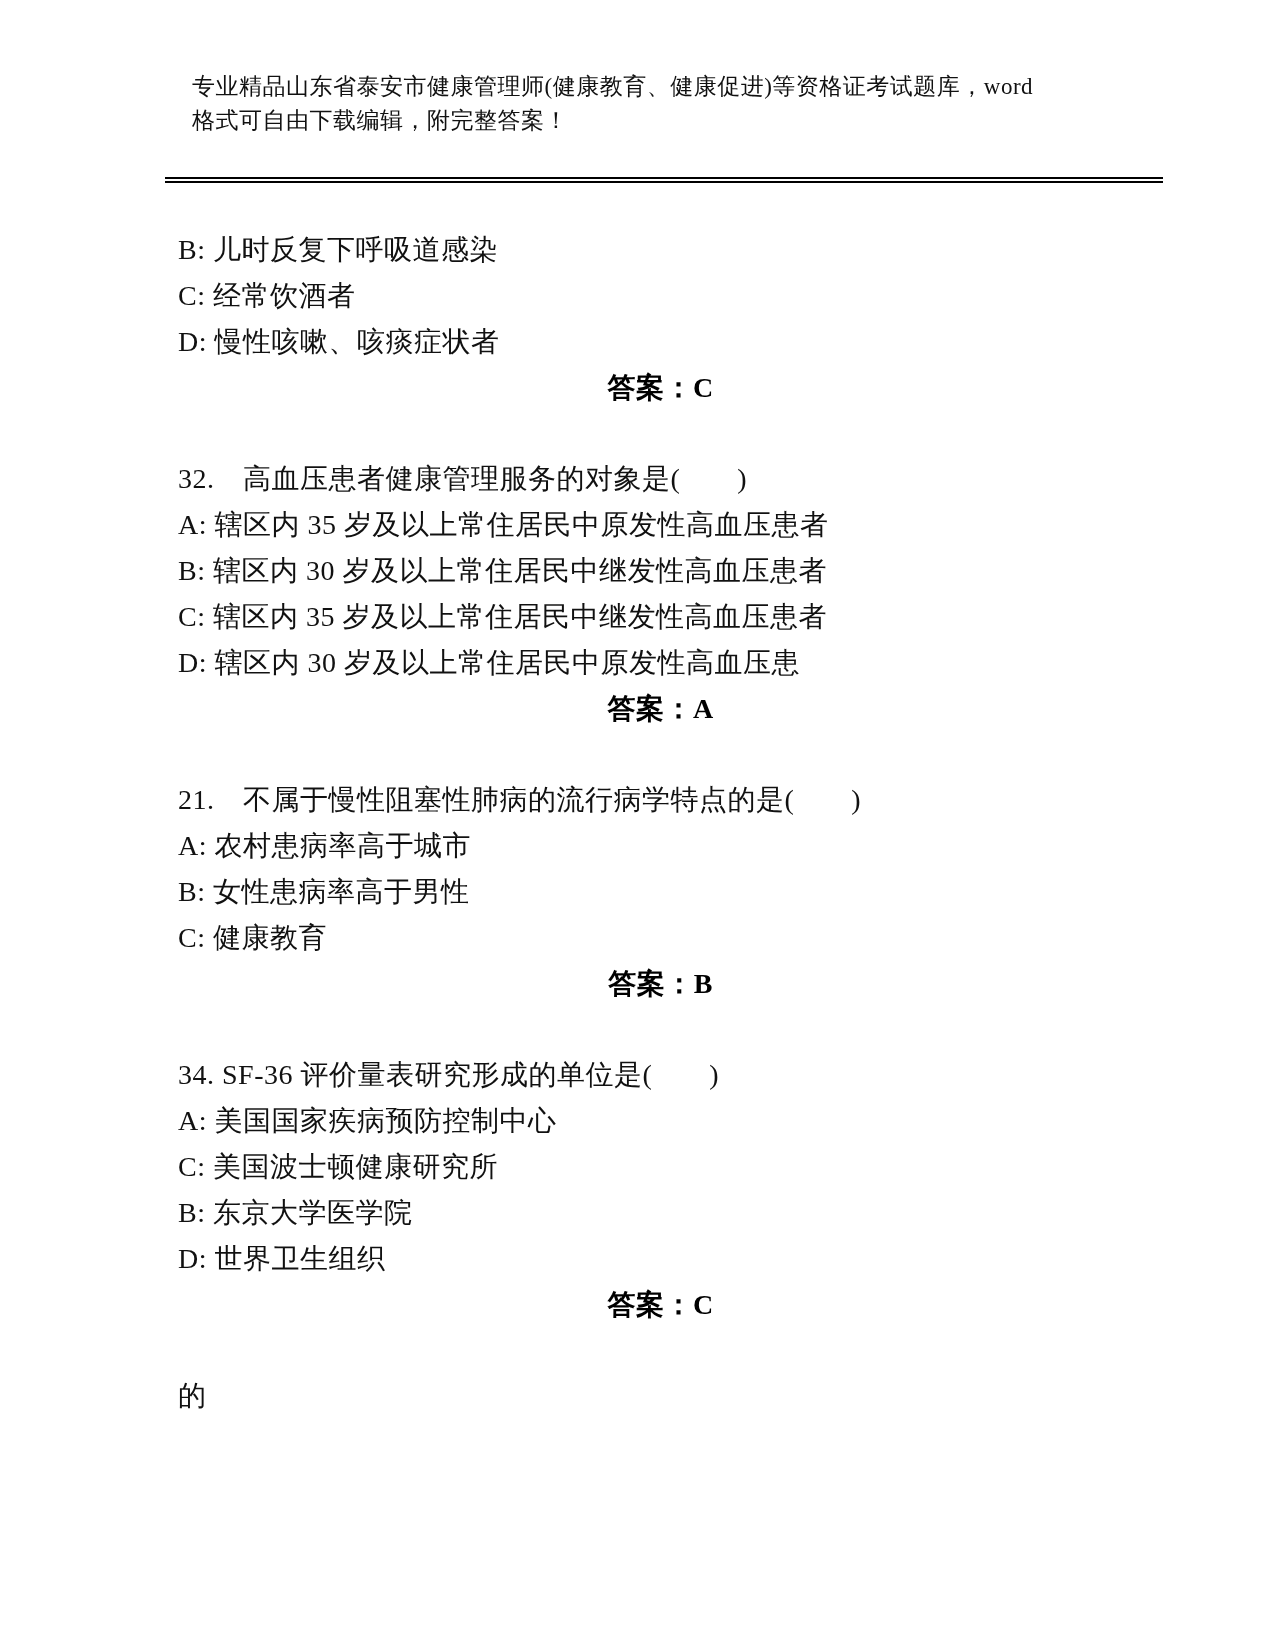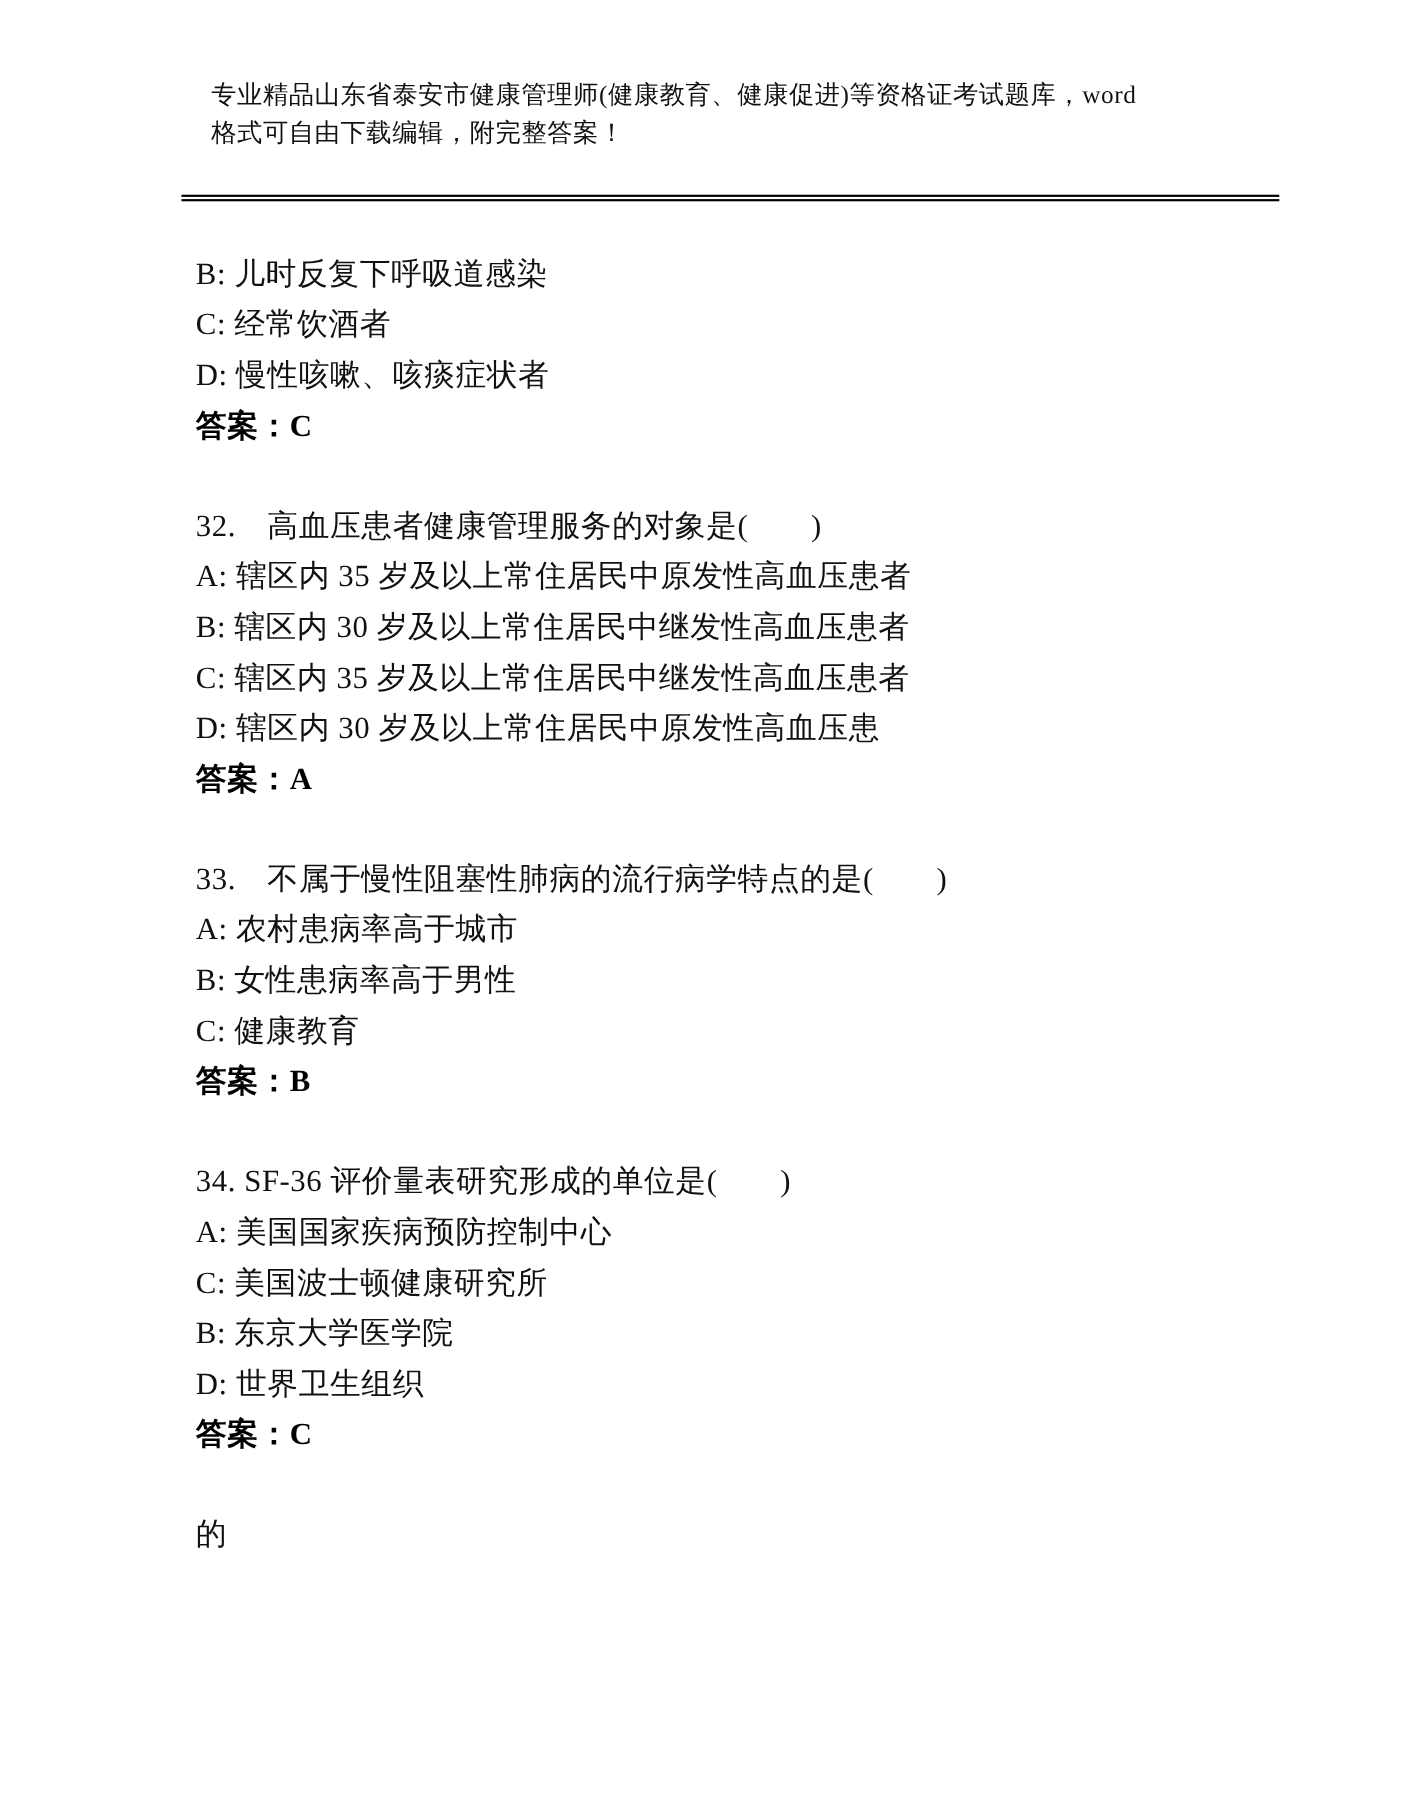--- a/index.html
+++ b/index.html
@@ -35,21 +35,21 @@
     position: absolute;
     left: 178px;
     top: 189px;
     width: 965px;
     font-size: 28px;
     line-height: 46px;
     letter-spacing: 0.5px;
     margin-top: 38px;
   }
   .line { white-space: pre-wrap; color: #111111; }
-  .answer { font-weight: bold; color: #000000; }
+  .answer { font-weight: bold; color: #000000; text-align: center; }
   .qblock + .qblock { margin-top: 45px; }
 </style>
 </head>
 <body>
 
 <div class="page">
 
   <header class="doc-header">
     <div class="h-line">专业精品山东省泰安市健康管理师(健康教育、健康促进)等资格证考试题库，word</div>
     <div class="h-line">格式可自由下载编辑，附完整答案！</div>
@@ -69,21 +69,21 @@
     <section class="qblock">
       <div class="line question">32.　高血压患者健康管理服务的对象是(　　)</div>
       <div class="line option">A: 辖区内 35 岁及以上常住居民中原发性高血压患者</div>
       <div class="line option">B: 辖区内 30 岁及以上常住居民中继发性高血压患者</div>
       <div class="line option">C: 辖区内 35 岁及以上常住居民中继发性高血压患者</div>
       <div class="line option">D: 辖区内 30 岁及以上常住居民中原发性高血压患</div>
       <div class="line answer">答案：A</div>
     </section>
 
     <section class="qblock">
-      <div class="line question">33.　不属于慢性阻塞性肺病的流行病学特点的是(　　)</div>
+      <div class="line question">21.　不属于慢性阻塞性肺病的流行病学特点的是(　　)</div>
       <div class="line option">A: 农村患病率高于城市</div>
       <div class="line option">B: 女性患病率高于男性</div>
       <div class="line option">C: 健康教育</div>
       <div class="line answer">答案：B</div>
     </section>
 
     <section class="qblock">
       <div class="line question">34. SF-36 评价量表研究形成的单位是(　　)</div>
       <div class="line option">A: 美国国家疾病预防控制中心</div>
       <div class="line option">C: 美国波士顿健康研究所</div>

